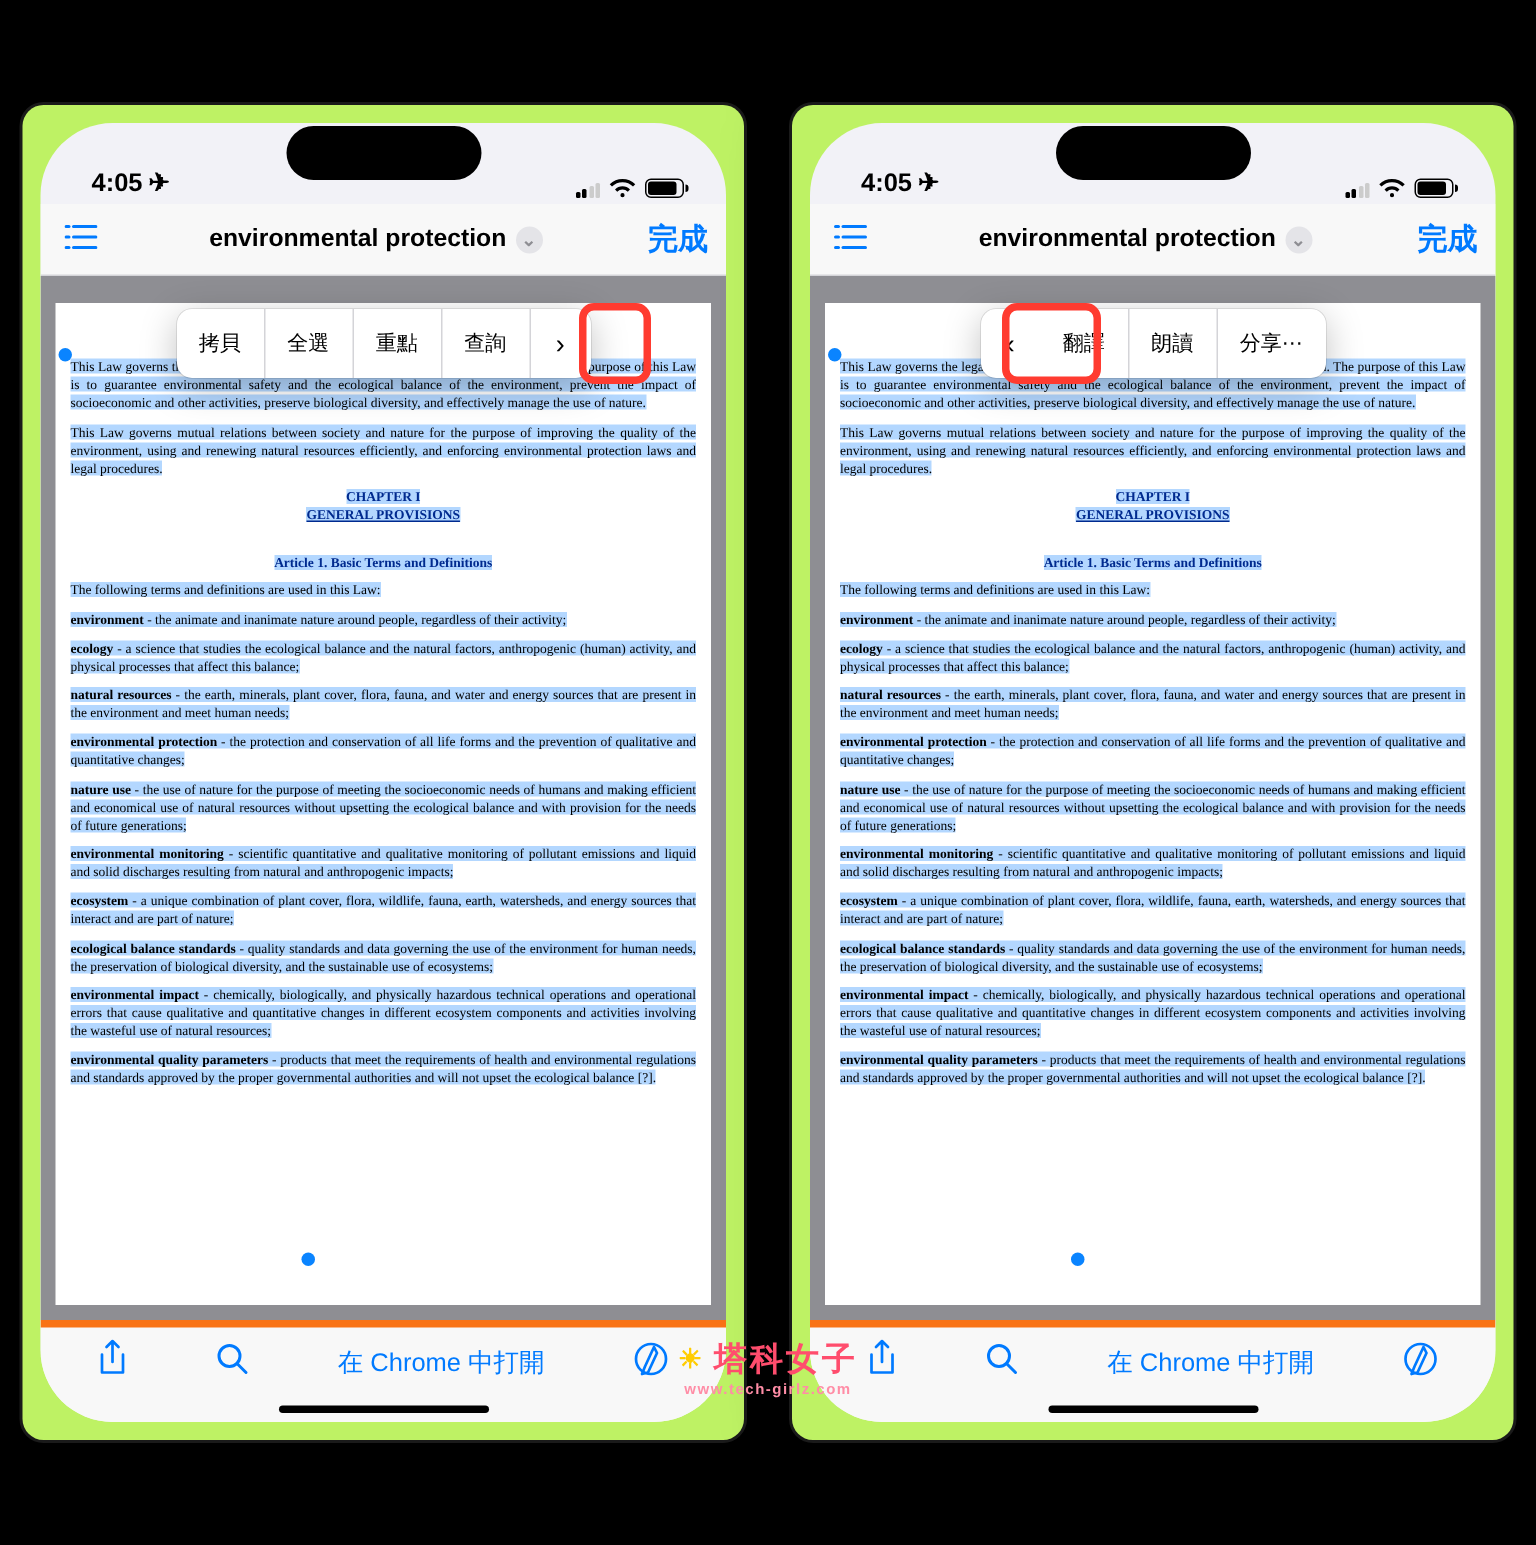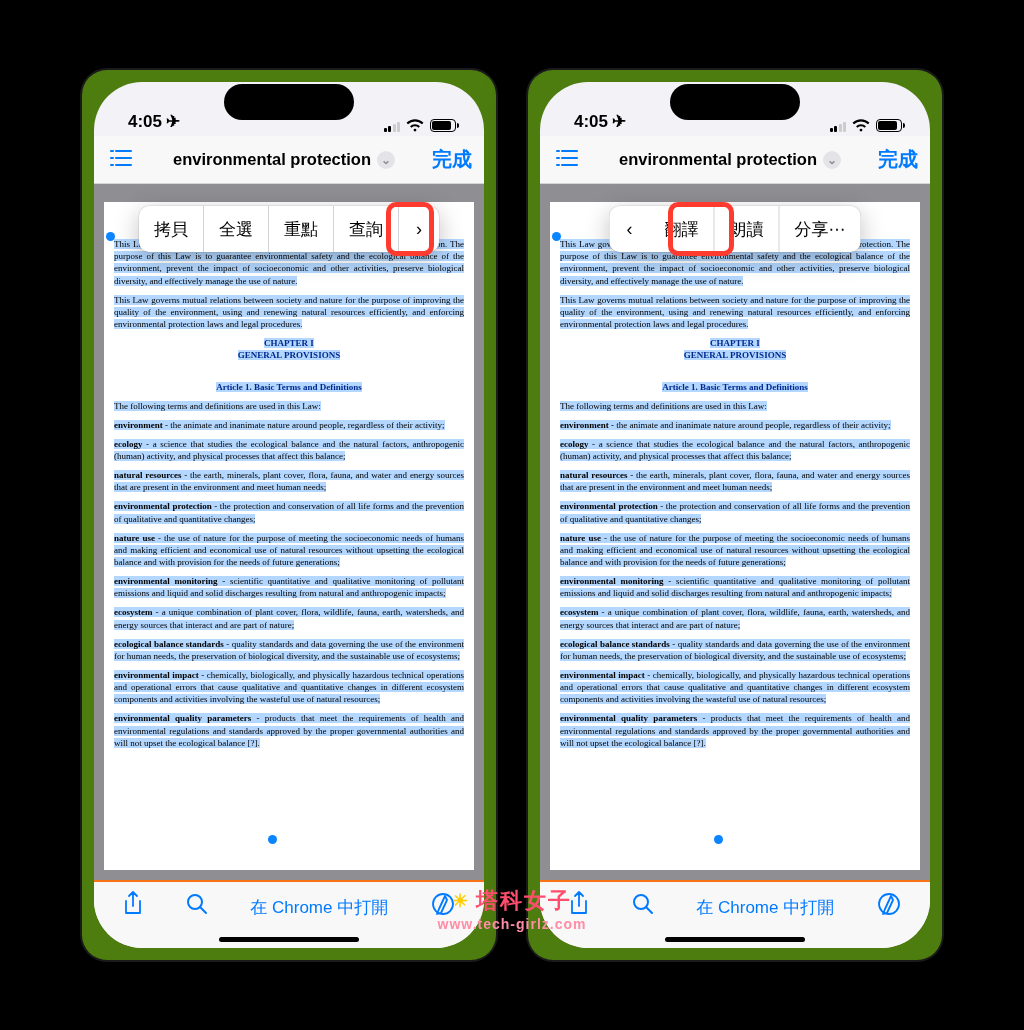--- a/index.html
+++ b/index.html
@@ -8,24 +8,24 @@
     width: 1024px;
     height: 1030px;
     font-family: -apple-system, "Helvetica Neue", Arial, sans-serif;
     display: flex;
     justify-content: center;
     align-items: center;
     gap: 32px;
     position: relative;
   }
   .phone {
-    width: 414px;
+    width: 481px;
     height: 890px;
-    background: #4d7c0f;
-    border-radius: 25px;
+    background: #bef264;
+    border-radius: 14px;
     padding: 12px;
     box-shadow: 0 0 0 2px #1a1a1a, 0 6px 40px rgba(0,0,0,.5);
     position: relative;
   }
   .screen {
     width: 100%;
     height: 100%;
     background: #f2f2f7;
     border-radius: 48px;
     overflow: hidden;
@@ -99,21 +99,21 @@
     font-size: 9px;
     line-height: 1.35;
     color: #000;
     font-family: "Times New Roman", serif;
     position: relative;
     text-align: justify;
   }
   .page .lawtitle { text-align:center; font-weight:700; font-size:9px; margin:4px 0 6px; color:#000;}
   .page p { margin-bottom: 7px; }
   .page .chap { text-align:center; font-weight:700; color:#002a8f; margin-top:6px;}
-  .page .subchap { text-align:center; font-weight:700; color:#002a8f; margin-bottom:6px;}
+  .page .subchap { text-align:center; font-weight:700; color:#002a8f; margin-bottom:6px;text-decoration:underline;}
   .page .art { text-align:center; font-weight:700; color:#002a8f; margin:20px 0 6px;font-family:Liberation Serif, serif;}
   .page .term-line .t { font-weight:700;font-family:Liberation Serif, serif; }
 
   
   .sel {
     background: #b3d7ff;
   }
   .sel-handle { width:9px;height:9px;border-radius:50%;background:#0a84ff; position:absolute; }
 
   
@@ -126,42 +126,42 @@
     border-radius: 10px;
     box-shadow: 0 6px 24px rgba(0,0,0,.25), 0 0 0 .5px rgba(0,0,0,.12);
     display: flex;
     align-items: stretch;
     height: 46px;
     z-index: 20;
     overflow: hidden;
   }
   .ctxt .item {
     padding: 0 15px;
-    font-size: 17px;
+    font-size: 14px;
     color: #000;
     display:flex; align-items:center;
     border-right: .5px solid #d4d4d8;
     white-space: nowrap;
     font-family: -apple-system, sans-serif;
   }
   .ctxt .item:last-child { border-right:none; }
   .ctxt .arrow { width:40px; display:flex; align-items:center; justify-content:center; font-size:18px; color:#000; }
   .red-box {
     position:absolute;
     border:5px solid #ff3b30;
     border-radius:10px;
     z-index:25;
     pointer-events:none;
   }
 
   
   .bottombar {
     height: 68px;
     background: #f8f8f8;
-    border-top: 2px solid #f97316;
+    border-top: 5px solid #f97316;
     display: flex;
     align-items: center;
     justify-content: space-around;
     padding: 0 8px 16px;
   }
   .bottombar .btn { color:#007aff; font-size:22px; }
   .chrome-btn { color:#007aff; font-size:17px; font-weight:400; }
 
   .home-ind { position:absolute; bottom:6px; left:50%; transform:translateX(-50%); width:140px; height:5px; background:#000; border-radius:3px;}
 
@@ -172,21 +172,21 @@
     bottom: 98px;
     transform: translateX(-50%);
     font-family: sans-serif;
     text-align: center;
     z-index: 100;
     color:#ff4d6d;
     font-weight:700;
     letter-spacing:2px;
   }
   .watermark .main { font-size:22px; display:flex; align-items:center; gap:6px; justify-content:center;}
-  .watermark .sub { font-size:14px; color:#ff8da6; letter-spacing:1px;}
+  .watermark .sub { font-size:10px; color:#ff8da6; letter-spacing:1px;}
   .sunicon { color:#ffcc00; font-size:18px;}
 </style>
 </head>
 <body>
 
 <div class="phone">
   <div class="notch"></div>
   <div class="screen">
 
     <div class="status">

